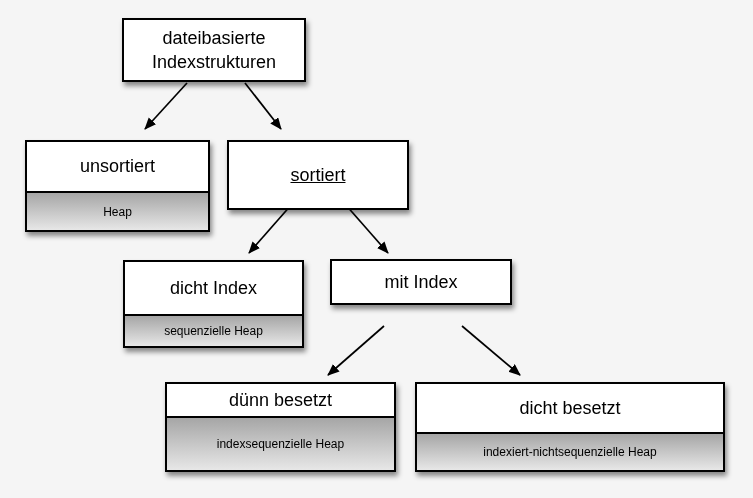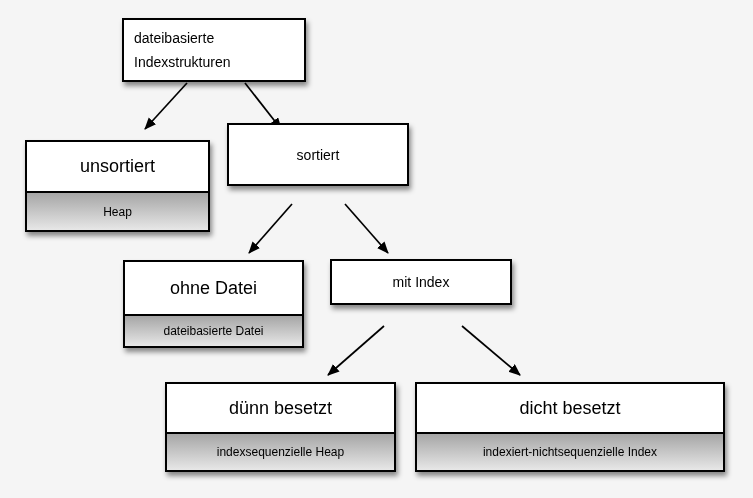--- a/index.html
+++ b/index.html
@@ -33,22 +33,22 @@
     border: 2px solid var(--node-border);
     box-shadow: 2px 4px 5px rgba(0,0,0,0.45);
     display: flex;
     flex-direction: column;
   }
   .node-label-single {
     flex: 1;
     display: flex;
     align-items: center;
     justify-content: center;
-    text-align: left;
-    font-size: 14px;
+    text-align: center;
+    font-size: 18px;
     line-height: 24px;
     padding: 0 10px;
   }
   .node-header {
     display: flex;
     align-items: center;
     justify-content: center;
     text-align: center;
     font-size: 18px;
   }
@@ -84,36 +84,36 @@
 
   <div class="node" style="left:122px; top:18px; width:184px; height:64px;">
     <div class="node-label-single">dateibasierte Indexstrukturen</div>
   </div>
 
   <div class="node" style="left:18px; top:140px; width:185px; height:92px;margin-left:7px;">
     <div class="node-header" style="height:49px;">unsortiert</div>
     <div class="node-sub">Heap</div>
   </div>
 
-  <div class="node" style="left:227px; top:123px; width:182px; height:63px;">
+  <div class="node" style="left:227px; top:140px; width:182px; height:70px;text-decoration:underline;">
     <div class="node-label-single">sortiert</div>
   </div>
 
   <div class="node" style="left:123px; top:260px; width:181px; height:88px;">
-    <div class="node-header" style="height:52px;">ohne Datei</div>
-    <div class="node-sub">dateibasierte Datei</div>
+    <div class="node-header" style="height:52px;">dicht Index</div>
+    <div class="node-sub">sequenzielle Heap</div>
   </div>
 
   <div class="node" style="left:330px; top:259px; width:182px; height:46px;">
     <div class="node-label-single">mit Index</div>
   </div>
 
   <div class="node" style="left:165px; top:382px; width:231px; height:90px;">
-    <div class="node-header" style="height:48px;">dünn besetzt</div>
+    <div class="node-header" style="height:32px;">dünn besetzt</div>
     <div class="node-sub">indexsequenzielle Heap</div>
   </div>
 
   <div class="node" style="left:415px; top:382px; width:310px; height:90px;justify-content:space-between;">
     <div class="node-header" style="height:48px;">dicht besetzt</div>
-    <div class="node-sub">indexiert-nichtsequenzielle Index</div>
+    <div class="node-sub">indexiert-nichtsequenzielle Heap</div>
   </div>
 
 </div>
 
 </body></html>

